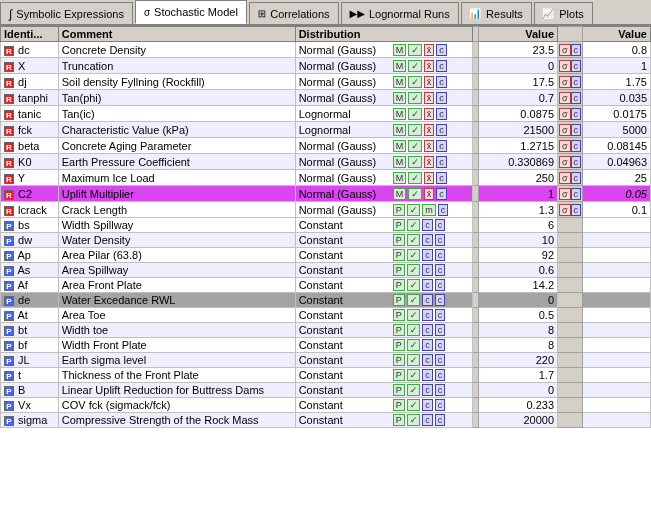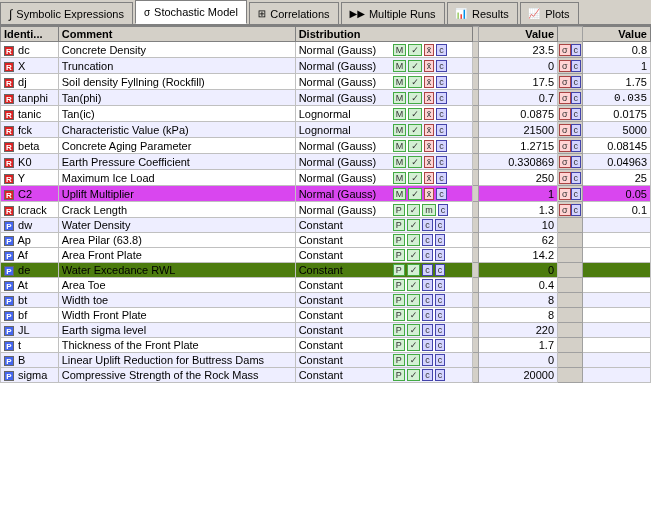--- a/index.html
+++ b/index.html
@@ -111,21 +111,21 @@
     <div class="tab active">
       <span style="font-size:10px;">σ</span>
       <span>Stochastic Model</span>
     </div>
     <div class="tab">
       <span style="font-size:10px;">⊞</span>
       <span>Correlations</span>
     </div>
     <div class="tab">
       <span style="font-size:10px;">▶▶</span>
-      <span>Multiple Runs</span>
+      <span>Lognormal Runs</span>
     </div>
     <div class="tab">
       <span style="font-size:10px;">📊</span>
       <span>Results</span>
     </div>
     <div class="tab">
       <span style="font-size:10px;">📈</span>
       <span>Plots</span>
     </div>
   </div>
@@ -203,21 +203,21 @@
                 <span style="margin-right: 2px; min-width: 90px;">Normal (Gauss)</span>
                 <button class="btn-m">M</button>
                 <button class="btn-m">✓</button>
                 <button class="btn-x">x̄</button>
                 <button class="btn-c">c</button>
               </div>
             </td>
             <td class="sep-cell" style="background: rgb(212, 208, 200);"></td>
             <td class="val-col" style="text-align: right;">0.7</td>
             <td class="sep-cell" style="background: rgb(240, 240, 240); padding: 1px;"><button class="btn-sigma" style="font-size: 9px;">σ</button><button class="btn-c" style="font-size: 9px;">c</button></td>
-            <td class="val2-col" style="text-align: right; font-family: Liberation Mono, monospace;">0.035</td>
+            <td class="val2-col" style="text-align: right;">0.035</td>
           </tr>
           <tr style="background: rgb(255, 255, 255);">
             <td><span class="badge" style="background: rgb(221, 34, 34); color: white;">R</span> tanic</td>
             <td>Tan(ic)</td>
             <td>
               <div style="display: flex; align-items: center; gap: 2px;">
                 <span style="margin-right: 2px; min-width: 90px;">Lognormal</span>
                 <button class="btn-m">M</button>
                 <button class="btn-m">✓</button>
                 <button class="btn-x">x̄</button>
@@ -305,39 +305,56 @@
                 <span style="margin-right: 2px; min-width: 90px;">Normal (Gauss)</span>
                 <button class="btn-m">M</button>
                 <button class="btn-m">✓</button>
                 <button class="btn-x">x̄</button>
                 <button class="btn-c">c</button>
               </div>
             </td>
             <td class="sep-cell" style="background: rgb(212, 208, 200);"></td>
             <td class="val-col" style="text-align: right;">1</td>
             <td class="sep-cell" style="background: rgb(240, 240, 240); padding: 1px;"><button class="btn-sigma" style="font-size: 9px;">σ</button><button class="btn-c" style="font-size: 9px;">c</button></td>
-            <td class="val2-col" style="text-align: right;">0.05</td>
+            <td class="val2-col" style="text-align: right; font-style: italic;">0.05</td>
           </tr>
           <tr style="background: rgb(255, 255, 255);">
             <td><span class="badge" style="background: rgb(221, 34, 34); color: white;">R</span> lcrack</td>
             <td>Crack Length</td>
             <td>
               <div style="display: flex; align-items: center; gap: 2px;">
                 <span style="margin-right: 2px; min-width: 90px;">Normal (Gauss)</span>
                 <button class="btn-m">P</button>
                 <button class="btn-m">✓</button>
                 <button class="btn-m">m</button>
                 <button class="btn-c">c</button>
               </div>
             </td>
             <td class="sep-cell" style="background: rgb(212, 208, 200);"></td>
             <td class="val-col" style="text-align: right;">1.3</td>
             <td class="sep-cell" style="background: rgb(240, 240, 240); padding: 1px;"><button class="btn-sigma" style="font-size: 9px;">σ</button><button class="btn-c" style="font-size: 9px;">c</button></td>
             <td class="val2-col" style="text-align: right;">0.1</td>
           </tr>
+          <tr style="background: rgb(255, 255, 255);">
+            <td><span class="badge" style="background: rgb(68, 102, 238); color: white;">P</span> bs</td>
+            <td>Width Spillway</td>
+            <td>
+              <div style="display: flex; align-items: center; gap: 2px;">
+                <span style="margin-right: 2px; min-width: 90px;">Constant</span>
+                <button class="btn-p-green">P</button>
+                <button class="btn-m">✓</button>
+                <button class="btn-c">c</button>
+                <button class="btn-c">c</button>
+              </div>
+            </td>
+            <td class="sep-cell" style="background: rgb(212, 208, 200);"></td>
+            <td class="val-col" style="text-align: right;">6</td>
+            <td class="sep-cell" style="background: rgb(212, 208, 200);"></td>
+            <td class="val2-col" style="text-align: right;"></td>
+          </tr>
           <tr style="background: rgb(238, 238, 255);">
             <td><span class="badge" style="background: rgb(68, 102, 238); color: white;">P</span> dw</td>
             <td>Water Density</td>
             <td>
               <div style="display: flex; align-items: center; gap: 2px;">
                 <span style="margin-right: 2px; min-width: 90px;">Constant</span>
                 <button class="btn-p-green">P</button>
                 <button class="btn-m">✓</button>
                 <button class="btn-c">c</button>
                 <button class="btn-c">c</button>
@@ -354,42 +371,59 @@
             <td>
               <div style="display: flex; align-items: center; gap: 2px;">
                 <span style="margin-right: 2px; min-width: 90px;">Constant</span>
                 <button class="btn-p-green">P</button>
                 <button class="btn-m">✓</button>
                 <button class="btn-c">c</button>
                 <button class="btn-c">c</button>
               </div>
             </td>
             <td class="sep-cell" style="background: rgb(212, 208, 200);"></td>
-            <td class="val-col" style="text-align: right;">62</td>
+            <td class="val-col" style="text-align: right;">92</td>
+            <td class="sep-cell" style="background: rgb(212, 208, 200);"></td>
+            <td class="val2-col" style="text-align: right;"></td>
+          </tr>
+          <tr style="background: rgb(238, 238, 255);">
+            <td><span class="badge" style="background: rgb(68, 102, 238); color: white;">P</span> As</td>
+            <td>Area Spillway</td>
+            <td>
+              <div style="display: flex; align-items: center; gap: 2px;">
+                <span style="margin-right: 2px; min-width: 90px;">Constant</span>
+                <button class="btn-p-green">P</button>
+                <button class="btn-m">✓</button>
+                <button class="btn-c">c</button>
+                <button class="btn-c">c</button>
+              </div>
+            </td>
+            <td class="sep-cell" style="background: rgb(212, 208, 200);"></td>
+            <td class="val-col" style="text-align: right;">0.6</td>
             <td class="sep-cell" style="background: rgb(212, 208, 200);"></td>
             <td class="val2-col" style="text-align: right;"></td>
           </tr>
           <tr style="background: rgb(255, 255, 255);">
             <td><span class="badge" style="background: rgb(68, 102, 238); color: white;">P</span> Af</td>
             <td>Area Front Plate</td>
             <td>
               <div style="display: flex; align-items: center; gap: 2px;">
                 <span style="margin-right: 2px; min-width: 90px;">Constant</span>
                 <button class="btn-p-green">P</button>
                 <button class="btn-m">✓</button>
                 <button class="btn-c">c</button>
                 <button class="btn-c">c</button>
               </div>
             </td>
             <td class="sep-cell" style="background: rgb(212, 208, 200);"></td>
             <td class="val-col" style="text-align: right;">14.2</td>
             <td class="sep-cell" style="background: rgb(212, 208, 200);"></td>
             <td class="val2-col" style="text-align: right;"></td>
           </tr>
-          <tr style="background: #4d7c0f;">
+          <tr style="background: #a3a3a3;">
             <td><span class="badge" style="background: rgb(68, 102, 238); color: white;">P</span> de</td>
             <td>Water Excedance RWL</td>
             <td>
               <div style="display: flex; align-items: center; gap: 2px;">
                 <span style="margin-right: 2px; min-width: 90px;">Constant</span>
                 <button class="btn-p-green">P</button>
                 <button class="btn-m">✓</button>
                 <button class="btn-c">c</button>
                 <button class="btn-c">c</button>
               </div>
@@ -405,21 +439,21 @@
             <td>
               <div style="display: flex; align-items: center; gap: 2px;">
                 <span style="margin-right: 2px; min-width: 90px;">Constant</span>
                 <button class="btn-p-green">P</button>
                 <button class="btn-m">✓</button>
                 <button class="btn-c">c</button>
                 <button class="btn-c">c</button>
               </div>
             </td>
             <td class="sep-cell" style="background: rgb(212, 208, 200);"></td>
-            <td class="val-col" style="text-align: right;">0.4</td>
+            <td class="val-col" style="text-align: right;">0.5</td>
             <td class="sep-cell" style="background: rgb(212, 208, 200);"></td>
             <td class="val2-col" style="text-align: right;"></td>
           </tr>
           <tr style="background: rgb(238, 238, 255);">
             <td><span class="badge" style="background: rgb(68, 102, 238); color: white;">P</span> bt</td>
             <td>Width toe</td>
             <td>
               <div style="display: flex; align-items: center; gap: 2px;">
                 <span style="margin-right: 2px; min-width: 90px;">Constant</span>
                 <button class="btn-p-green">P</button>
@@ -491,20 +525,37 @@
               <div style="display: flex; align-items: center; gap: 2px;">
                 <span style="margin-right: 2px; min-width: 90px;">Constant</span>
                 <button class="btn-p-green">P</button>
                 <button class="btn-m">✓</button>
                 <button class="btn-c">c</button>
                 <button class="btn-c">c</button>
               </div>
             </td>
             <td class="sep-cell" style="background: rgb(212, 208, 200);"></td>
             <td class="val-col" style="text-align: right;">0</td>
+            <td class="sep-cell" style="background: rgb(212, 208, 200);"></td>
+            <td class="val2-col" style="text-align: right;"></td>
+          </tr>
+          <tr style="background: rgb(255, 255, 255);">
+            <td><span class="badge" style="background: rgb(68, 102, 238); color: white;">P</span> Vx</td>
+            <td>COV fck (sigmack/fck)</td>
+            <td>
+              <div style="display: flex; align-items: center; gap: 2px;">
+                <span style="margin-right: 2px; min-width: 90px;">Constant</span>
+                <button class="btn-p-green">P</button>
+                <button class="btn-m">✓</button>
+                <button class="btn-c">c</button>
+                <button class="btn-c">c</button>
+              </div>
+            </td>
+            <td class="sep-cell" style="background: rgb(212, 208, 200);"></td>
+            <td class="val-col" style="text-align: right;">0.233</td>
             <td class="sep-cell" style="background: rgb(212, 208, 200);"></td>
             <td class="val2-col" style="text-align: right;"></td>
           </tr>
           <tr style="background: rgb(238, 238, 255);">
             <td><span class="badge" style="background: rgb(68, 102, 238); color: white;">P</span> sigma</td>
             <td>Compressive Strength of the Rock Mass</td>
             <td>
               <div style="display: flex; align-items: center; gap: 2px;">
                 <span style="margin-right: 2px; min-width: 90px;">Constant</span>
                 <button class="btn-p-green">P</button>

